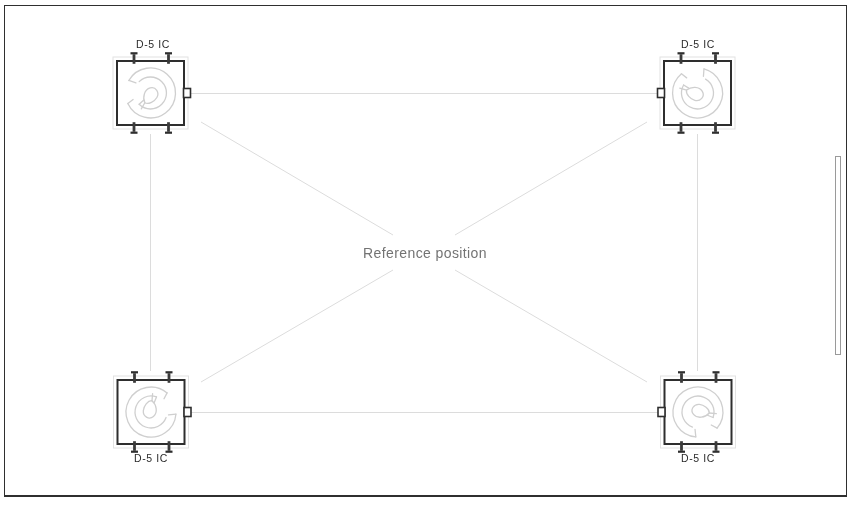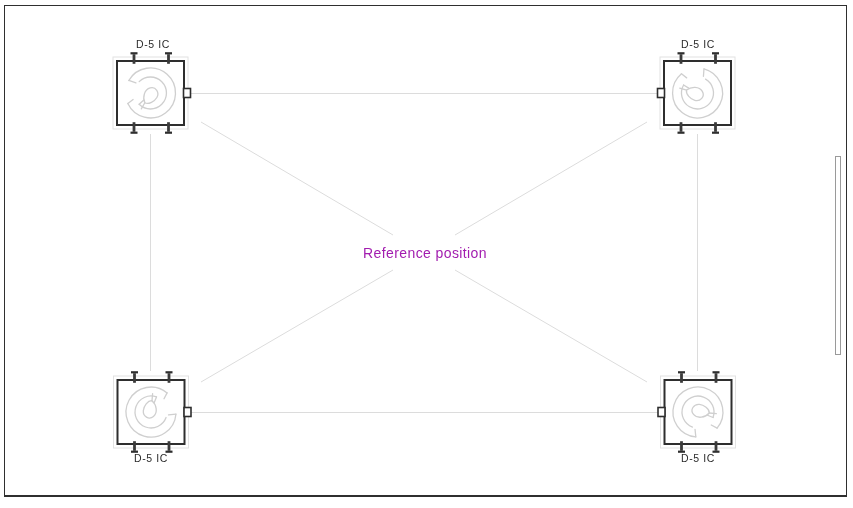--- a/index.html
+++ b/index.html
@@ -7,21 +7,21 @@
     position:relative;width:853px;height:508px;background:#ffffff;
     font-family:"Liberation Sans", sans-serif;overflow:hidden;
   }
   .canvas svg{position:absolute;left:0;top:0;}
   .lbl{
     position:absolute;transform:translate(-50%,-50%);
     color:#2b2b2b;font-size:10.5px;letter-spacing:0.6px;white-space:nowrap;
   }
   .center-lbl{
     position:absolute;transform:translate(-50%,-50%);
-    color:#a21caf;font-size:14px;letter-spacing:0.4px;white-space:nowrap;
+    color:#737373;font-size:14px;letter-spacing:0.4px;white-space:nowrap;
   }
   .guide{stroke:#dcdcdc;stroke-width:1;fill:none;}
   .frame{stroke:#2f2f2f;stroke-width:1;fill:none;}
   .devsq{fill:#ffffff;stroke:#2e2e2e;stroke-width:2;}
   .backsq{fill:none;stroke:#e2e2e2;stroke-width:1;}
   .clip{fill:#2e2e2e;}
   .stem{fill:#3a3a3a;}
   .sidetab{fill:#ffffff;stroke:#2e2e2e;stroke-width:1.6;}
   .swirl{stroke:#cfcfcf;stroke-width:1.3;fill:none;stroke-linecap:round;}
   .screen{fill:#ffffff;stroke:#9a9a9a;stroke-width:1;}

